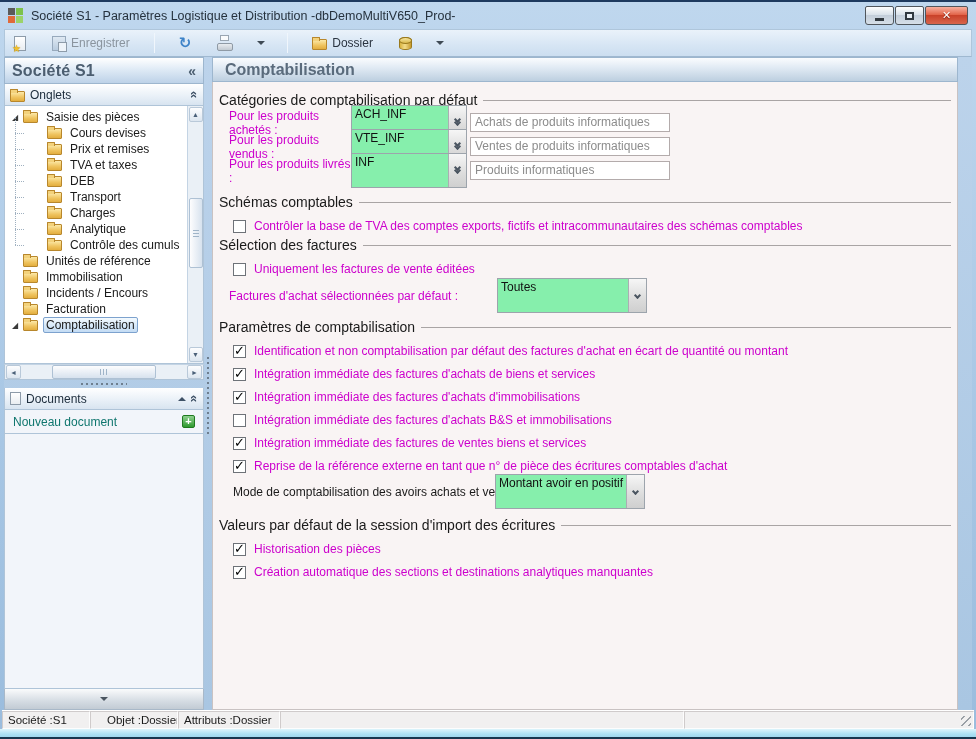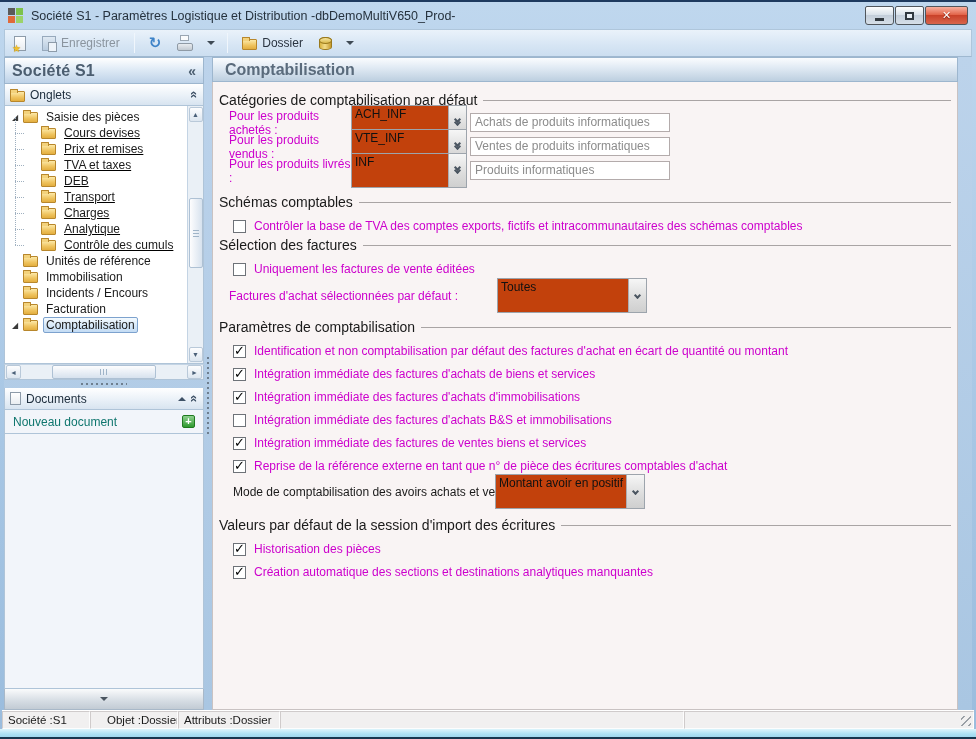--- a/index.html
+++ b/index.html
@@ -22,21 +22,21 @@
   .wb { height:19px; border:1px solid #50565C; border-radius:2px 2px 3px 3px;
     display:flex; align-items:center; justify-content:center; }
   .wb-min,.wb-max { width:29px; background:linear-gradient(180deg,#FEFEFE,#D9E2EA 45%,#C3CEDA 50%,#D6DFE8); }
   .wb-close { width:43px; background:linear-gradient(180deg,#F7B0A0,#E2654A 45%,#C9422A 50%,#D8654C); }
   .glyph-min { width:9px; height:3px; background:#30383F; margin-top:7px; }
   .glyph-max { width:9px; height:8px; border:2px solid #30383F; background:#E8EEF4; }
   .glyph-close { color:#fff; font-weight:bold; font-size:11px; text-shadow:0 1px 1px #7A1F10; }
 
   
   .toolbar { height:28px; background:linear-gradient(180deg,#EAF2FA,#D6E5F4 60%,#CCDEF0);
-    border:1px solid #AFC6DB; border-bottom-color:#9FB8D0; display:flex; align-items:center; padding:0 4px; gap:6px; }
+    border:1px solid #AFC6DB; border-bottom-color:#9FB8D0; display:flex; align-items:center; padding:0 4px; gap:16px; }
   .tb-btn { display:flex; align-items:center; gap:5px; padding:2px 5px; border-radius:3px; height:24px; }
   .tb-label { font-size:12px; color:#8A949E; }
   .tb-label.enabled { color:#2A3440; }
   .tb-sep { width:1px; height:20px; background:#A9C0D6; border-right:1px solid #F0F6FC; margin:0 3px; }
   .dd-arrow { width:0; height:0; border-left:4px solid transparent; border-right:4px solid transparent;
     border-top:4px solid #3F4A55; margin:0 3px; }
   
   .ic-page { width:12px; height:15px; background:linear-gradient(180deg,#FFFFFF,#E9EDF1); border:1px solid #8D9BA9; position:relative; }
   .ic-star::after { content:'★'; position:absolute; left:-3px; bottom:-4px; font-size:10px; color:#F2C12E; text-shadow:0 0 1px #A07800; }
   .ic-save { width:14px; height:15px; background:linear-gradient(180deg,#DFE9F3,#B9CCDF); border:1px solid #97A9BC; position:relative; }
@@ -68,21 +68,21 @@
     border:1px solid #AFC4D8; border-top:none; display:flex; align-items:center; padding:0 5px; gap:5px; }
   .panel-title { flex:1; font-size:12px; color:#20303F; }
   .chev-up2 { display:inline-block; transform:rotate(90deg); color:#3E5166; font-weight:bold; font-size:13px; }
   .arrow-up-sm { width:0; height:0; border-left:4px solid transparent; border-right:4px solid transparent; border-bottom:4px solid #3E5166; }
 
   .tree-wrap { display:flex; background:#FFFFFF; border:1px solid #AFC4D8; border-top:none; height:258px; }
   .tree { flex:1; padding-top:3px; overflow:hidden; }
   .tree-row { height:16px; display:flex; align-items:center; white-space:nowrap; position:relative; }
   .tree-row .tw { width:12px; display:flex; justify-content:center; font-size:8px; color:#3A3A3A; flex:none; }
   .tree-row.lvl0 { padding-left:4px; }
-  .tree-row.lvl1 { padding-left:22px;text-decoration:underline; }
+  .tree-row.lvl1 { padding-left:28px; }
   .tree-row.lvl1::before { content:''; position:absolute; left:10px; top:-8px; bottom:8px; border-left:1px dotted #9FB0C0; }
   .tree-row.lvl1::after { content:''; position:absolute; left:10px; width:9px; top:8px; border-top:1px dotted #9FB0C0; }
   .tree-row .folder-ic { flex:none; margin:0 0 0 2px; transform:none; }
   .tlabel { margin-left:5px; font-size:12px; color:#1A1A1A; padding:0 2px; border:1px solid transparent; }
   .tree-row.selected .tlabel { background:linear-gradient(180deg,#F4FAFE,#D4E7F8 60%,#C4DCF4);
     border:1px solid #7DA2CE; border-radius:2px; }
 
   .vscroll { width:16px; background:#EAF0F6; border-left:1px solid #C4D4E4; display:flex; flex-direction:column; align-items:center; }
   .vs-btn { width:14px; height:15px; background:linear-gradient(180deg,#FDFDFE,#DCE6F0); border:1px solid #B9C9D9; border-radius:2px;
     color:#4A6078; font-size:7px; display:flex; align-items:center; justify-content:center; margin:1px 0; }
@@ -124,21 +124,21 @@
   .main-header { height:25px; background:linear-gradient(180deg,#FAFCFE,#DFE9F3 45%,#BDCFE0);
     border:1px solid #9DB6CE; display:flex; align-items:center; padding:0 12px;
     font-size:16px; font-weight:bold; color:#5A6B7C; }
   .content { flex:1; background:#F9F4F4; border:1px solid #C9C2C2; border-top:none; padding:4px 6px 0 6px; overflow:hidden; }
 
   .legend-row { display:flex; align-items:center; color:#1A1A1A; font-size:14px; margin-top:6px; white-space:nowrap; }
   .legend-row::after { content:''; flex:1; height:1px; background:#A9A4A4; margin-left:6px; }
 
   .field-row { display:flex; align-items:center; margin:5px 0 0 10px; height:19px; }
   .flabel { color:#CC00CC; font-size:12px; width:122px; flex:none; }
-  .combo { display:flex; height:35px; background:#c2410c; border:1px solid #9DA4AC; flex:none;justify-content:center; }
+  .combo { display:flex; height:35px; background:#86efac; border:1px solid #9DA4AC; flex:none;justify-content:center; }
   .combo .val { flex:1; padding:1px 3px 0 3px; font-size:12px; color:#111; white-space:nowrap; overflow:hidden; }
   .combo .ddbtn { width:18px; border-left:1px solid #ABADB3; background:linear-gradient(180deg,#F6F6F6,#DCDCDC 60%,#CFCFCF);
     display:flex; flex-direction:column; align-items:center; justify-content:center; gap:1px; }
   .chev { width:5px; height:5px; border-right:2px solid #4A5560; border-bottom:2px solid #4A5560; transform:rotate(45deg); margin-top:-3px; }
   .combo.w115 { width:116px; } .combo.w148 { width:150px; }
   .desc-box { width:200px; height:19px; background:#fff; border:1px solid #B3ABAB; color:#8C8C8C;
     font-size:12px; padding:1px 4px 0 4px; margin-left:3px; white-space:nowrap; overflow:hidden; flex:none; }
 
   .check-row { display:flex; align-items:center; margin:9px 0 0 14px; gap:8px; }
   .checkbox { width:13px; height:13px; background:#fff; border:1px solid #6E7278; position:relative; flex:none; }

